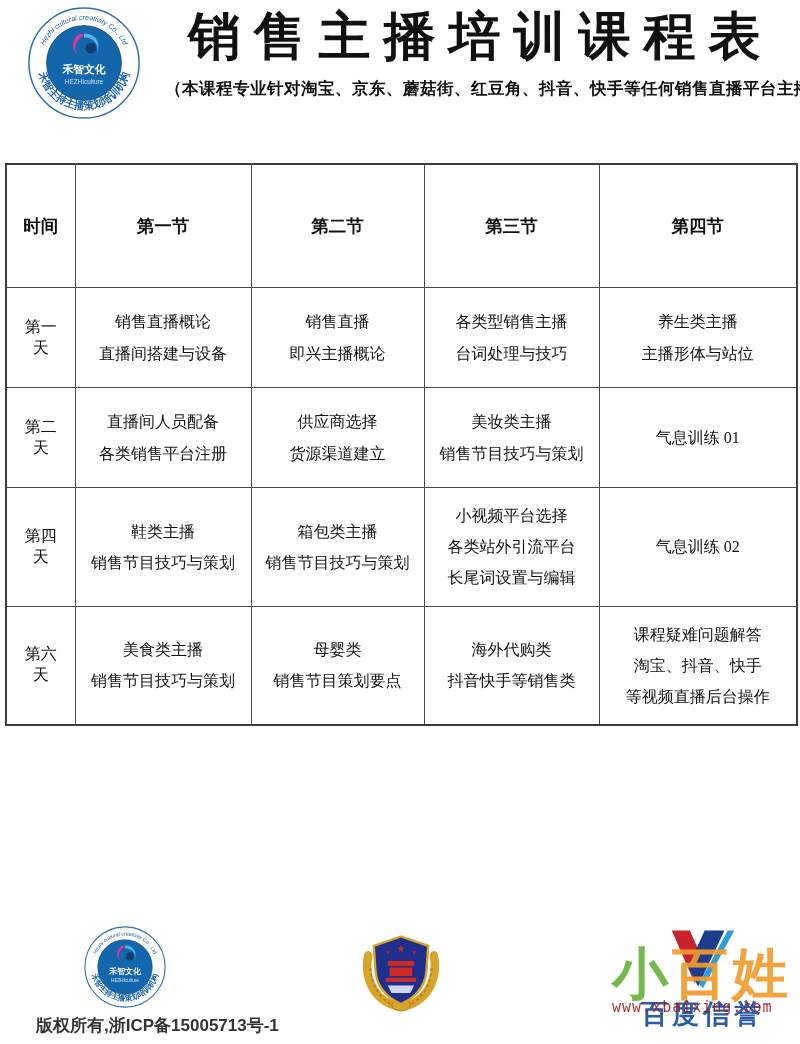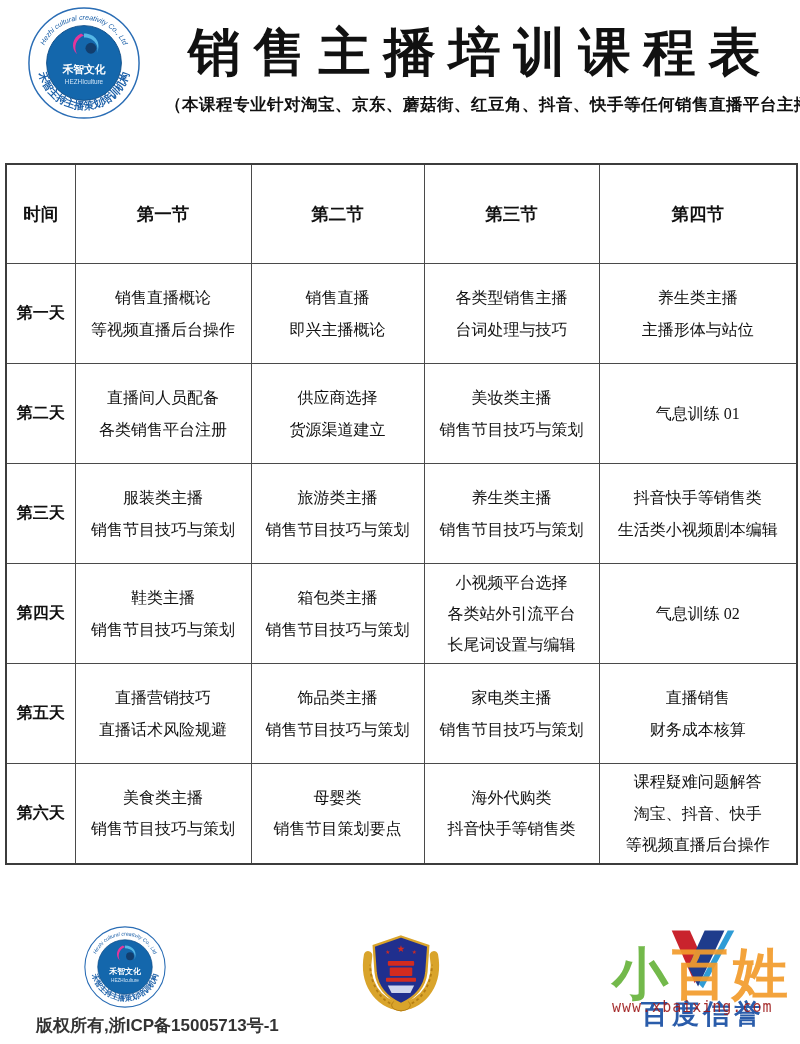--- a/index.html
+++ b/index.html
@@ -1,31 +1,31 @@
 <!DOCTYPE html>
 <html><head>
 <meta charset="utf-8">
 <style>
   html,body{margin:0;padding:0;}
   body{width:800px;height:1044px;background:#ffffff;font-family:"Liberation Serif","DejaVu Serif",serif;color:#111;}
   .page{position:relative;width:800px;height:1044px;background:#fff;overflow:hidden;}
 
   
   .hdr-logo{position:absolute;left:14px;top:4px;width:140px;height:118px;}
-  .title-block{position:absolute;left:165px;top:22px;width:632px;text-align:center;}
+  .title-block{position:absolute;left:165px;top:6px;width:632px;text-align:center;}
   .main-title{margin:0;font-size:52px;font-weight:bold;letter-spacing:13px;line-height:1.2;white-space:nowrap;}
   .sub-title{margin:10px 0 0 0;font-size:16.5px;font-weight:bold;letter-spacing:.5px;white-space:nowrap;}
 
   
   table.course{position:absolute;left:5px;top:163px;width:791px;border-collapse:collapse;table-layout:fixed;border:2px solid #3c3c3c;}
-  table.course td,table.course th{border:1px solid #4a4a4a;text-align:center;vertical-align:middle;padding:0;}
+  table.course td,table.course th{border:1px solid #4a4a4a;text-align:center;vertical-align:middle;padding:12px;}
   table.course th{font-size:17.5px;font-weight:600;height:98px;}
   table.course td{font-size:16px;}
   tr.data-row{height:100px;}
-  td.day-cell{font-size:18px;font-weight:700;}
+  td.day-cell{font-size:18px;font-weight:400;}
   .cell-text{white-space:pre-line;line-height:1.95;}
 
   
   .ftr-logo{position:absolute;left:82px;top:924px;width:86px;height:86px;}
   .copyright{position:absolute;left:36px;top:1014px;width:230px;font-family:"Liberation Sans","DejaVu Sans",sans-serif;font-size:17px;font-weight:600;color:#333;white-space:nowrap;}
   .badge{position:absolute;left:354px;top:922px;width:94px;height:92px;}
   .police-record{position:absolute;left:230px;top:1016px;width:340px;text-align:center;font-family:"Liberation Sans","DejaVu Sans",sans-serif;font-size:19px;font-weight:bold;color:#000;white-space:nowrap;}
   .baidu-block{position:absolute;left:618px;top:924px;width:170px;text-align:center;z-index:1;}
   .baidu-v{width:92px;height:70px;margin:0 auto;display:block;}
   .baidu-cn{font-family:"Liberation Sans","DejaVu Sans",sans-serif;font-size:27px;font-weight:bold;color:#2a5caa;letter-spacing:4px;margin-top:2px;}
@@ -80,21 +80,21 @@
       <th>时间</th>
       <th>第一节</th>
       <th>第二节</th>
       <th>第三节</th>
       <th>第四节</th>
     </tr>
     <tr class="data-row">
       <td class="day-cell">第一天</td>
       <td>
             <div class="cell-text">销售直播概论
-等视频直播后台操作</div>
+直播间搭建与设备</div>
           </td>
       <td>
             <div class="cell-text">销售直播
 即兴主播概论</div>
           </td>
       <td>
             <div class="cell-text">各类型销售主播
 台词处理与技巧</div>
           </td>
       <td>
@@ -111,77 +111,39 @@
       <td>
             <div class="cell-text">供应商选择
 货源渠道建立</div>
           </td>
       <td>
             <div class="cell-text">美妆类主播
 销售节目技巧与策划</div>
           </td>
       <td>
             <div class="cell-text">气息训练 01</div>
-          </td>
-    </tr>
-    <tr class="data-row">
-      <td class="day-cell">第三天</td>
-      <td>
-            <div class="cell-text">服装类主播
-销售节目技巧与策划</div>
-          </td>
-      <td>
-            <div class="cell-text">旅游类主播
-销售节目技巧与策划</div>
-          </td>
-      <td>
-            <div class="cell-text">养生类主播
-销售节目技巧与策划</div>
-          </td>
-      <td>
-            <div class="cell-text">抖音快手等销售类
-生活类小视频剧本编辑</div>
           </td>
     </tr>
     <tr class="data-row">
       <td class="day-cell">第四天</td>
       <td>
             <div class="cell-text">鞋类主播
 销售节目技巧与策划</div>
           </td>
       <td>
             <div class="cell-text">箱包类主播
 销售节目技巧与策划</div>
           </td>
       <td>
             <div class="cell-text">小视频平台选择
 各类站外引流平台
 长尾词设置与编辑</div>
           </td>
       <td>
             <div class="cell-text">气息训练 02</div>
-          </td>
-    </tr>
-    <tr class="data-row">
-      <td class="day-cell">第五天</td>
-      <td>
-            <div class="cell-text">直播营销技巧
-直播话术风险规避</div>
-          </td>
-      <td>
-            <div class="cell-text">饰品类主播
-销售节目技巧与策划</div>
-          </td>
-      <td>
-            <div class="cell-text">家电类主播
-销售节目技巧与策划</div>
-          </td>
-      <td>
-            <div class="cell-text">直播销售
-财务成本核算</div>
           </td>
     </tr>
     <tr class="data-row">
       <td class="day-cell">第六天</td>
       <td>
             <div class="cell-text">美食类主播
 销售节目技巧与策划</div>
           </td>
       <td>
             <div class="cell-text">母婴类

